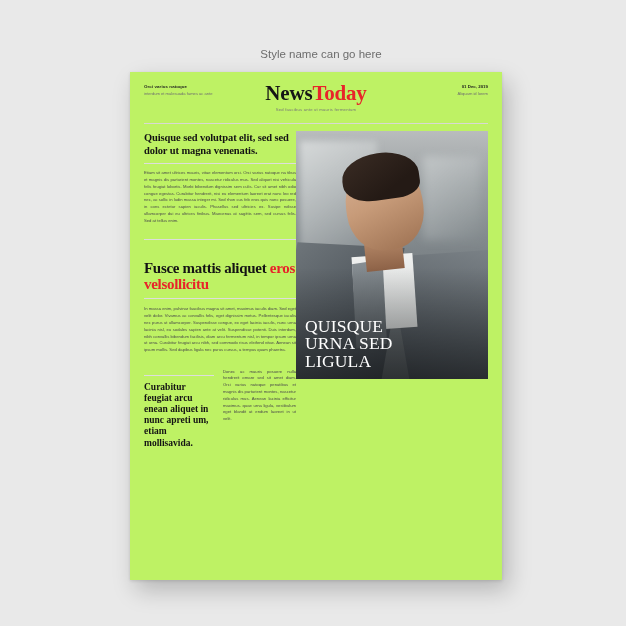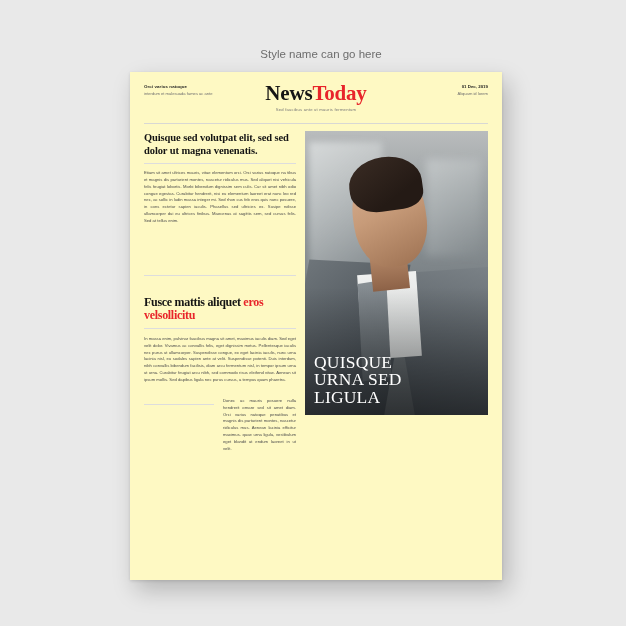--- a/index.html
+++ b/index.html
@@ -39,21 +39,21 @@
     color: #6d6d6d;
   }
 
   
   .paper {
     position: absolute;
     left: 130px;
     top: 72px;
     width: 372px;
     height: 508px;
-    background: #fef9c3;
+    background: #bef264;
     box-shadow: 6px 10px 22px rgba(0,0,0,0.22), 0 1px 3px rgba(0,0,0,0.12);
     overflow: hidden;
   }
 
   
   .masthead {
     position: relative;
     height: 44px;
     padding: 11px 14px 0 14px;
     box-sizing: border-box;
@@ -118,21 +118,20 @@
     margin: 7px 14px 0 14px;
   }
 
   
   .content {
     position: relative;
     padding: 7px 14px 0 14px;
   }
   .row1 {
     display: flex;
-    gap: 9px;
   }
   .col-left {
     width: 152px;
     flex: 0 0 152px;
   }
   .col-right {
     flex: 1;
   }
 
   .headline-1 {
@@ -269,21 +268,21 @@
     font-family: "Liberation Serif", serif;
     color: #fff;
     font-size: 17.5px;
     line-height: 1.0;
     letter-spacing: .2px;
     text-transform: uppercase;
   }
 
   .headline-2 {
     font-family: "Liberation Serif", serif;
-    font-size: 12px;
+    font-size: 15px;
     font-weight: bold;
     line-height: 1.08;
     color: #141414;
     letter-spacing: -0.3px;
     margin-top: 20px;
   }
   .headline-2 .accent { color: #e8242a; }
 
   .row2 {
     display: flex;
@@ -363,21 +362,21 @@
     <div class="content">
 
       <div class="row1">
         <div class="col-left">
           <div class="headline-1">Quisque sed volutpat elit, sed sed dolor ut magna venenatis.</div>
           <div class="divider"></div>
           <div class="para">Etiam sit amet ultrices mauris, vitae elementum orci. Orci varius natoque na tibus et magnis dis parturient montes, nascetur ridiculus mus. Sed aliquet nisi vehicula felis feugiat lobortis. Morbi bibendum dignissim sem culis. Cur sit amet nibh odio congue egestas. Curabitur hendrerit, nisi eu elementum laoreet erat nunc leo red nec, ac sollic in ludin massa integer mi. Sed rhon cus feb eros quis nunc posuere, in cons ectetur sapien iaculis. Phasellus sed ultricies ex. Susipe ndisse ullamcorper dui eu ultrices finibus. Maecenas at sagittis sem, sed cursus felis. Sed at tellus enim.</div>
         </div>
 
         <div class="col-right">
-          <div class="photo" style="height:284px;">
+          <div class="photo" style="height:248px;">
             <div class="ph-bg"></div>
             <div class="ph-blurwin"></div>
             <div class="ph-blurwin2"></div>
             <div class="ph-suitL"></div>
             <div class="ph-suitR"></div>
             <div class="ph-shirt"></div>
             <div class="ph-lapel"></div>
             <div class="ph-neck"></div>
             <div class="ph-head"></div>
             <div class="ph-hair"></div>
@@ -405,20 +404,21 @@
           <div class="para">In massa enim, pulvinar faucibus magna sit amet, maximus iaculis diam. Sed eget velit dolor. Vivamus ac convallis felis, eget dignissim metus. Pellentesque iaculis nec purus ut ullamcorper. Suspendisse congue, ex eget lacinia iaculis, nunc urna lacinia nisl, eu sodales sapien ante at velit. Suspendisse potenti. Duis interdum, nibh convallis bibendum facilisis, diam arcu fermentum nisl, in tempor ipsum urna ut urna. Curabitur feugiat arcu nibh, sed commodo risus eleifend vitae. Aenean sit ipsum mollis. Sed dapibus ligula nec purus cursus, a tempus quam pharetra.</div>
         </div>
         <div class="blackbox" style="margin-top:0;">
           <p>Phasellus eu iaculis urna. Nullam varius velit at accumsan efficitur. Vestibulum eget orci eleifend, tempor lacus non, malesuada libero. Sed eleifend eget metus eget varius. Nulla sollicitudin leo erat, eu rhoncus tortor interdum eget.</p>
         </div>
       </div>
 
       <div class="row3">
         <div class="sub-left">
           <div class="divider"></div>
+          <div class="headline-3">Curabitur feugiat arcu enean aliquet in nunc apreti um, etiam mollisavida.</div>
         </div>
         <div class="sub-mid">
           <div class="para">Donec ac mauris posuere nulla hendrerit ornare sed sit amet diam. Orci varius natoque penatibus et magnis dis parturient montes, nascetur ridiculus mus. Aenean lacinia efficitur maximus. quae urna ligula, vestibulum eget blandit at endum laoreet in ut velit.</div>
         </div>
         <div style="flex:1;"></div>
       </div>
 
     </div>
   </div>
 </div>

